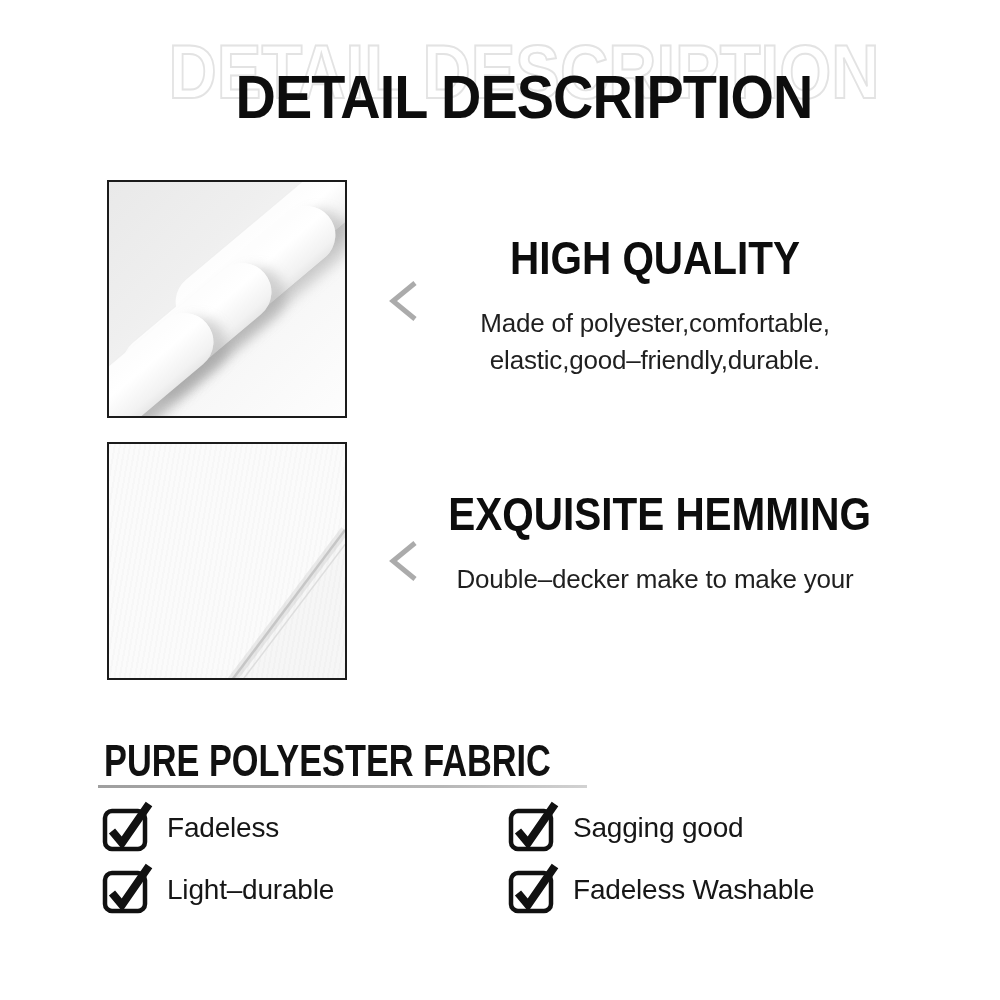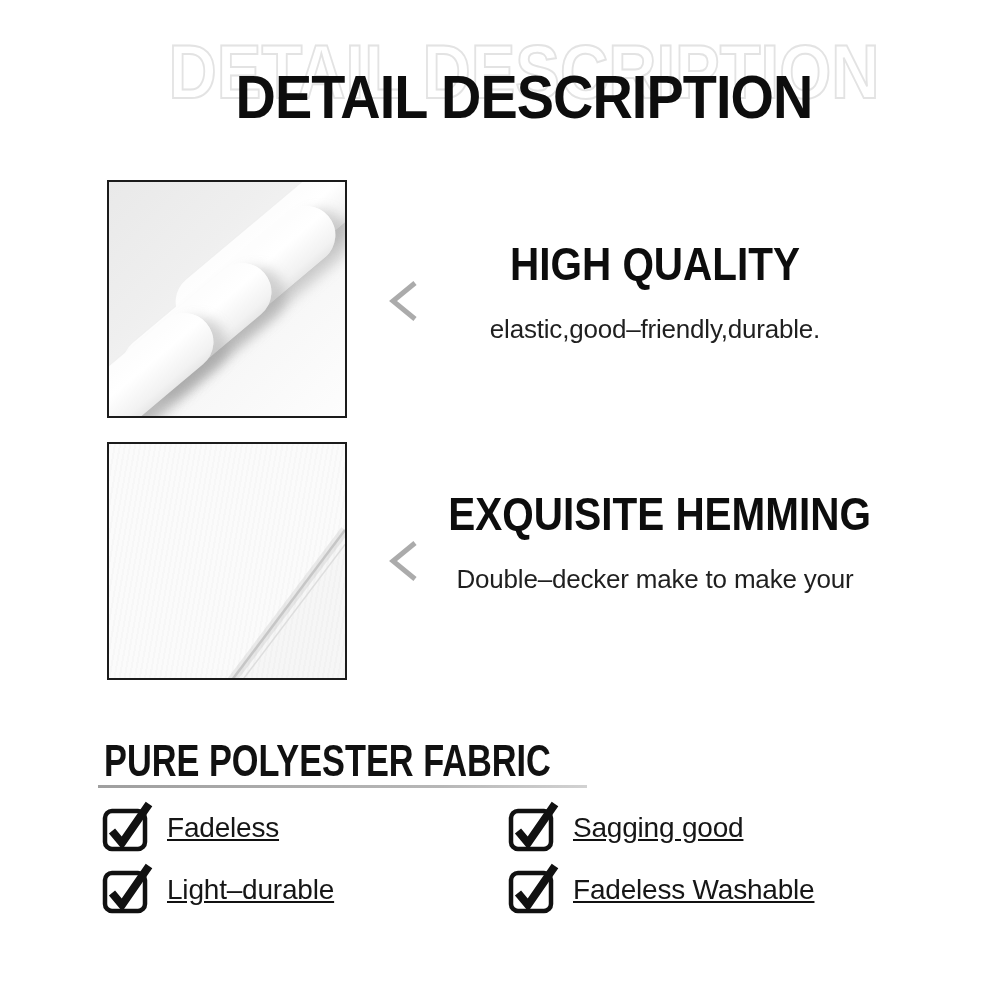--- a/index.html
+++ b/index.html
@@ -51,42 +51,42 @@
   }
   .hem-svg { position:absolute; left:0; top:0; }
 
   
   .chevron { position:absolute; left:386px; width:34px; height:42px; }
   .chev-1 { top:280px; }
   .chev-2 { top:540px; }
 
   
   .text-col { position:absolute; left:420px; width:470px; text-align:center; }
-  .text-col-1 { top:238px; }
+  .text-col-1 { top:232px; }
   .text-col-2 { top:488px; }
   .section-heading {
     font-weight:700; font-size:46px; line-height:1.15; white-space:nowrap;
     transform:scaleX(0.88); transform-origin:center; color:#0d0d0d;
   }
   .section-desc { margin-top:20px; }
   .desc-line { font-size:26px; line-height:37px; color:#1f1f1f; letter-spacing:-0.2px; }
 
   
   .fabric-heading {
     position:absolute; left:104px; top:739px; white-space:nowrap;
     font-weight:700; font-size:44px; line-height:1; color:#111;
     transform:scaleX(0.78); transform-origin:left center;
   }
   .fabric-underline {
     position:absolute; left:98px; top:785px; width:489px; height:3px;
     background:linear-gradient(90deg,#9f9f9f,#b7b7b7 70%,#d2d2d2);
   }
   .features-grid {
     position:absolute; left:101px; top:795px; width:800px;
-    display:grid; grid-template-columns:406px 1fr; row-gap:2px;text-decoration:underline;
+    display:grid; grid-template-columns:406px 1fr; row-gap:2px;
   }
   .feature-item { display:flex; align-items:center; height:60px; gap:14px; }
   .checkbox-svg { flex:0 0 auto; position:relative; top:-1px; color:var(--text,#111); }
   .feature-label { font-size:28px; color:#161616; position:relative; top:3px; letter-spacing:-0.2px; }
 </style>
 </head>
 <body>
 
 <div class="canvas">
 
@@ -101,20 +101,21 @@
       <div class="fold fold-1"></div>
       <div class="fold fold-2"></div>
       <div class="fold fold-3"></div>
     </div>
     <svg class="chevron chev-1" viewBox="0 0 34 42">
       <polyline points="29,3 7,21 29,39" fill="none" stroke="#ababab" stroke-width="5" stroke-linecap="butt" stroke-linejoin="miter"></polyline>
     </svg>
     <div class="text-col text-col-1">
       <h2 class="section-heading">HIGH QUALITY</h2>
       <div class="section-desc">
+        <div class="desc-line">Made of polyester,comfortable,</div>
         <div class="desc-line">elastic,good–friendly,durable.</div>
       </div>
     </div>
   </section>
 
   <section>
     <div class="img-box img-box-2">
       <div class="hem-texture"></div>
       <svg class="hem-svg" width="236" height="234" viewBox="0 0 236 234">
         <polygon points="236,86 120,240 236,240" fill="rgba(205,205,205,0.10)"></polygon>

